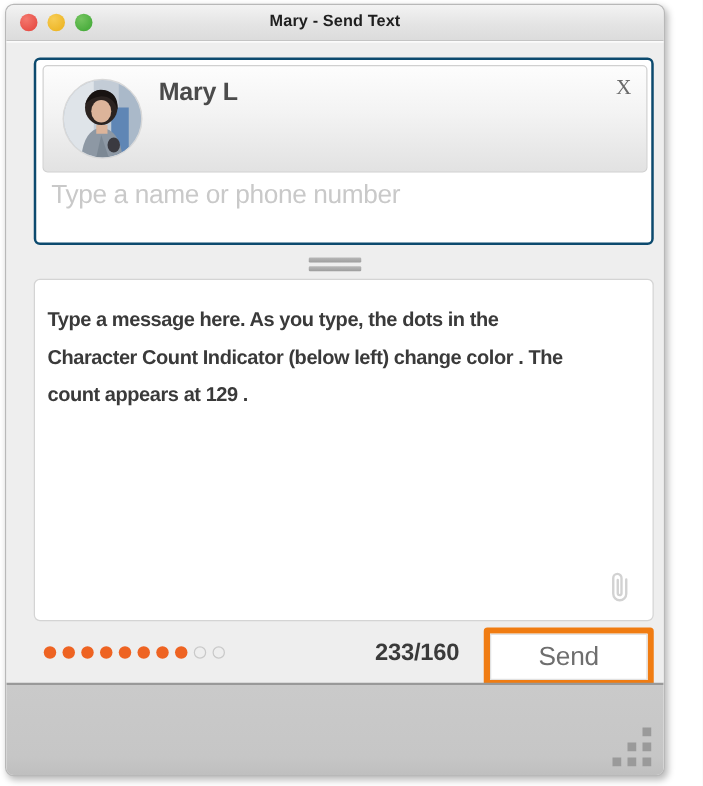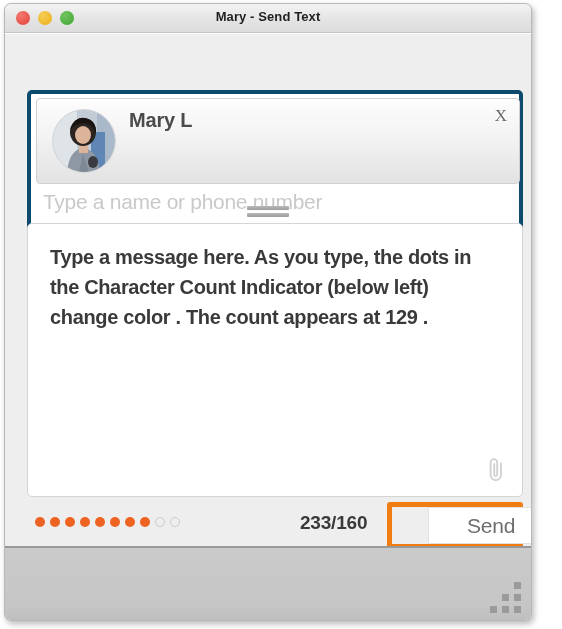--- a/index.html
+++ b/index.html
@@ -72,24 +72,23 @@
   }
 
   
   .recipient-box {
     position: absolute;
     left: 22px;
     top: 12px;
     width: 496px;
     height: 150px;
     background: #ffffff;
-    border: 4px solid #0c4a6e;
+    border: 2px solid #0c4a6e;
     border-radius: 5px;
     box-sizing: border-box;
-    margin-top: 44px;
   }
 
   .contact-chip {
     position: absolute;
     left: 5px;
     top: 4px;
     width: 484px;
     height: 86px;
     background: linear-gradient(to bottom, #fdfdfd 0%, #f3f3f3 45%, #e2e2e2 100%);
     border: 1px solid #d0d0d0;
@@ -183,24 +182,24 @@
     top: 189px;
     width: 496px;
     height: 274px;
     background: #ffffff;
     border: 1px solid #d4d4d4;
     border-radius: 5px;
     box-sizing: border-box;
   }
   .message-text {
     position: absolute;
-    left: 22px;
+    left: 10px;
     top: 18px;
     width: 430px;
-    font-size: 20px;
+    font-size: 16px;
     line-height: 30px;
     color: #3a3a3a;
     font-weight: bold;
     letter-spacing: -0.35px;
   }
   .attach-icon {
     position: absolute;
     right: 14px;
     bottom: 12px;
     width: 24px;
@@ -261,21 +260,20 @@
     background: #ffffff;
     border: 1px solid #e2e2e2;
     box-sizing: border-box;
     font-family: "Liberation Sans", sans-serif;
     font-size: 21px;
     color: #6e6e6e;
     cursor: pointer;
     letter-spacing: -0.2px;
     padding: 0;
     line-height: 35px;
-    margin-left: 36px;
   }
 
   
   .statusbar {
     position: relative;
     height: 76px;
     background: linear-gradient(to bottom, #cacaca 0%, #c6c6c6 75%, #bdbdbd 100%);
     border-top: 2px solid #999999;
     border-radius: 0 0 6px 6px;
   }

